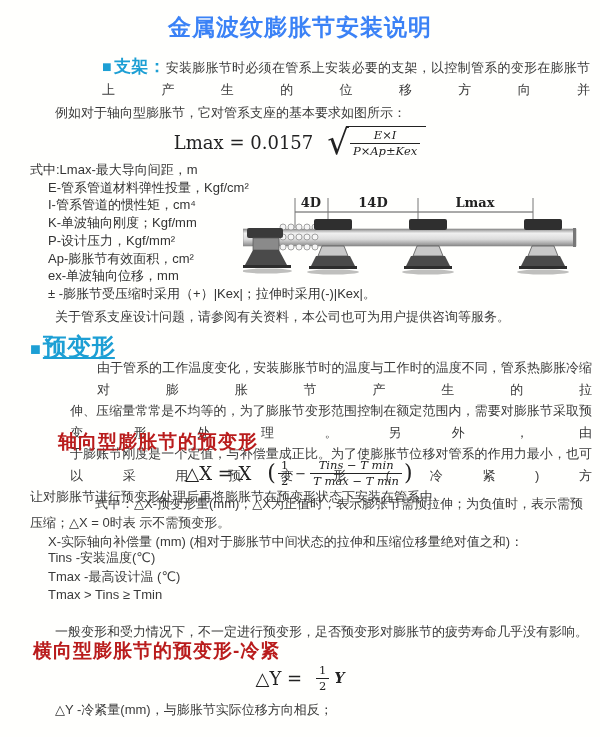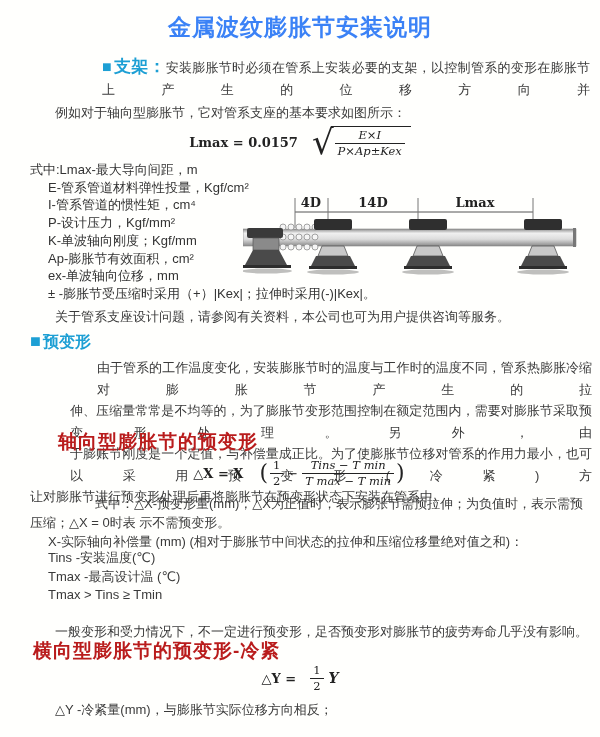--- a/index.html
+++ b/index.html
@@ -21,21 +21,21 @@
   }
   
   .body-txt{font-size:13px;line-height:22px;color:#3a3a3a;}
   .just{text-align:justify;text-align-last:justify;margin-left:40px;}
   .marker{color:#1d9fd4;font-size:16px;margin-right:2px;}
   .sec-label{color:#1d9fd4;font-weight:bold;font-size:17px;}
   .sub-heading{color:#b91c1c;font-weight:bold;font-size:19px;letter-spacing:1px;}
   
   .formula{font-family:"DejaVu Serif","Liberation Serif",serif;color:#222;}
   .f-center{left:0;width:600px;display:flex;justify-content:center;align-items:center;}
-  .f-lhs{font-weight:bold;font-size:13px;margin-right:14px;}
+  .f-lhs{font-weight:normal;font-size:18px;margin-right:14px;}
   .radical{font-size:34px;font-weight:400;line-height:30px;margin-right:-3px;}
   .radicand{display:inline-block;border-top:1.6px solid #222;padding:2px 6px 0 4px;vertical-align:middle;}
   .frac{display:inline-block;text-align:center;vertical-align:middle;font-size:11.5px;line-height:13px;}
   .frac .top{display:block;border-bottom:1px solid #222;padding:0 3px 1px 3px;font-style:italic;}
   .frac .bot{display:block;padding:1px 3px 0 3px;font-style:italic;}
   .paren{font-size:22px;font-weight:400;margin:0 2px;line-height:22px;}
   .f-op{font-size:13px;margin:0 4px;}
   .f-rhs{font-weight:bold;font-style:italic;font-size:14px;margin-left:5px;}
   
   .defs div{white-space:nowrap;}
@@ -64,22 +64,22 @@
       <span class="top">E×I</span>
       <span class="bot">P×Ap±Kex</span>
     </span>
   </span>
 </div>
 
 <div class="abs defs" style="top:161px;left:30px;font-size:13px;line-height:17.7px;">
   <div>式中:Lmax-最大导向间距，m</div>
   <div class="d-sub">E-管系管道材料弹性投量，Kgf/cm²</div>
   <div class="d-sub">I-管系管道的惯性矩，cm⁴</div>
+  <div class="d-sub">K-单波轴向刚度；Kgf/mm</div>
   <div class="d-sub">P-设计压力，Kgf/mm²</div>
-  <div class="d-sub">K-单波轴向刚度；Kgf/mm</div>
   <div class="d-sub">Ap-膨胀节有效面积，cm²</div>
   <div class="d-sub">ex-单波轴向位移，mm</div>
   <div class="d-sub">± -膨胀节受压缩时采用（+）|Kex|；拉伸时采用(-)|Kex|。</div>
 </div>
 
 <svg class="abs diagram" width="350" height="94" viewBox="0 0 350 94">
   <defs>
     <linearGradient id="pipeGrad" x1="0" y1="0" x2="0" y2="1">
       <stop offset="0" stop-color="#8f8f8f"></stop>
       <stop offset="0.25" stop-color="#f0f0f0"></stop>
@@ -145,21 +145,21 @@
     <path d="M289,54 L311,54 L315,64 L285,64 Z" fill="#c8c8c8" stroke="#555" stroke-width="0.8"></path>
     <path d="M283,64 L317,64 L322,74 L278,74 Z" fill="#4a4a4a"></path>
     <rect x="276" y="74" width="48" height="3" fill="#2d2d2d"></rect>
     <ellipse cx="300" cy="80" rx="26" ry="2.6" fill="#000" opacity="0.25"></ellipse>
   </g>
 </svg>
 
 <div class="abs body-txt" style="top:306px;left:55px;">关于管系支座设计问题，请参阅有关资料，本公司也可为用户提供咨询等服务。</div>
 
 <div class="abs" style="top:331px;left:30px;">
-  <span class="marker" style="font-size:18px;">■</span><span class="sec-label" style="font-size:16px;">预变形</span>
+  <span class="marker" style="font-size:18px;">■</span><span class="sec-label" style="font-size:24px;text-decoration:underline;">预变形</span>
 </div>
 <div class="abs body-txt para" style="top:357px;left:30px;line-height:21.5px;width:562px;">
   <span class="ln just" style="padding-left:27px;">由于管系的工作温度变化，安装膨胀节时的温度与工作时的温度不同，管系热膨胀冷缩对膨胀节产生的拉</span>
   <span class="ln just">伸、压缩量常常是不均等的，为了膨胀节变形范围控制在额定范围内，需要对膨胀节采取预变形处理。另外，由</span>
   <span class="ln just">于膨账节刚度是一个定值，与补偿量成正比。为了使膨胀节位移对管系的作用力最小，也可以采用预变形(冷紧)方</span>
   <span class="ln">让对膨胀节进行预变形处理后再将膨胀节在预变形状态下安装在管系中。</span>
 </div>
 
 <div class="abs sub-heading" style="top:429px;left:58px;">轴向型膨胀节的预变形</div>
 

